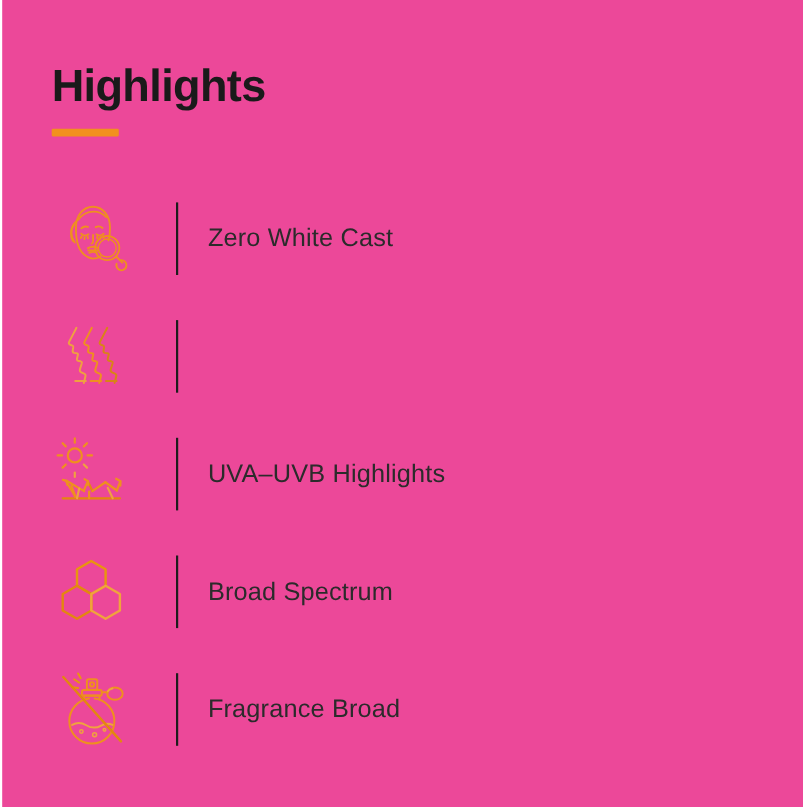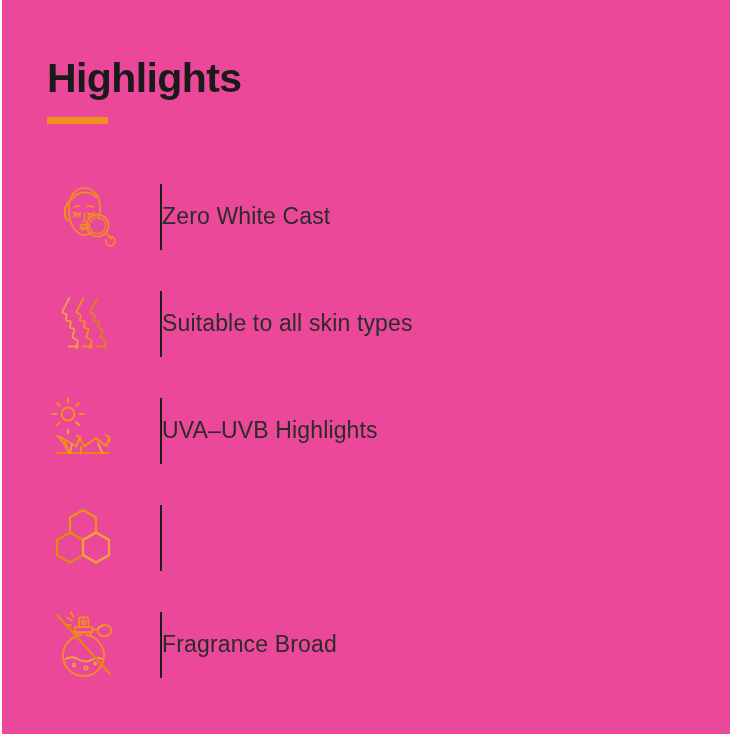--- a/index.html
+++ b/index.html
@@ -79,20 +79,21 @@
     flex: 0 0 auto;
     margin-left: 18px;
   }
   .label-cell {
     font-size: 23px;
     font-weight: 400;
     color: #2b2b2b;
     letter-spacing: 0.15px;
     white-space: nowrap;
     font-family: "Liberation Sans", sans-serif;
+    margin-left: 27px;
   }
 </style>
 </head>
 <body>
 
 <div class="panel">
 
   <div class="header">
     <h1 class="page-title">Highlights</h1>
     <div class="title-underline"></div>
@@ -155,21 +156,20 @@
             <path d="M39.4 62.4h9.6"></path>
           </g>
 
           <g stroke="#d98316">
             <path d="M54.5 14c-2.4 4.6-4.6 9-6.4 12.2-1 1.8-0.6 2.7 0.7 3.2l2.1 0.8c0.6 0.3 0.8 0.8 0.7 1.6l-0.5 3c-0.2 1.2 0.3 1.8 1.5 2l2.2 0.3c0.9 0.1 1.2 0.6 1 1.5l-0.8 3.4c-0.3 1.3 0.2 2 1.5 2.2l1.8 0.3c1 0.2 1.3 0.8 1 1.9l-1.6 5.2c-0.4 1.4-0.1 2.3 1.2 2.9l2.6 1.2c1.1 0.5 1.5 1.2 1.2 2.4l-1.5 6.1"></path>
             <path d="M53.4 62.4h9.6"></path>
           </g>
         </svg>
       </div>
       <div class="row-divider"></div>
-      <div class="label-cell">Suitable to all skin types</div>
     </div>
 
     <div class="highlight-row">
       <div class="icon-cell">
         <svg width="80" height="80" viewBox="0 0 80 80" fill="none" stroke="#ef8f1f" stroke-width="2" stroke-linecap="round" stroke-linejoin="round">
 
           <circle cx="25" cy="23" r="6.4"></circle>
 
           <path d="M25 11.4v-4"></path>
           <path d="M25 38.6v4" stroke="#f0a040"></path>
@@ -213,20 +213,21 @@
         <svg width="80" height="80" viewBox="0 0 80 80" fill="none" stroke="#ef8f1f" stroke-width="2.2" stroke-linecap="round" stroke-linejoin="round">
 
           <polygon points="40,12 53,19.5 53,34.5 40,42 27,34.5 27,19.5" stroke="#e9940f"></polygon>
 
           <polygon points="27,34.5 40,42 40,57 27,64.5 14,57 14,42" stroke="#e3870f"></polygon>
 
           <polygon points="53,34.5 66,42 66,57 53,64.5 40,57 40,42" stroke="#f0a33d"></polygon>
         </svg>
       </div>
       <div class="row-divider"></div>
+      <div class="label-cell">Broad Spectrum</div>
     </div>
 
     <div class="highlight-row">
       <div class="icon-cell">
         <svg width="80" height="80" viewBox="0 0 80 80" fill="none" stroke="#ef8f1f" stroke-width="1.8" stroke-linecap="round" stroke-linejoin="round">
 
           <path d="M38 30c-10.2 1.3-18 10-18 20.5C20 62 29.2 71 40.5 71S61 62 61 50.5C61 40 53.2 31.3 43 30"></path>
 
           <path d="M33.5 30.4v-3.2h14v3.2"></path>
 

